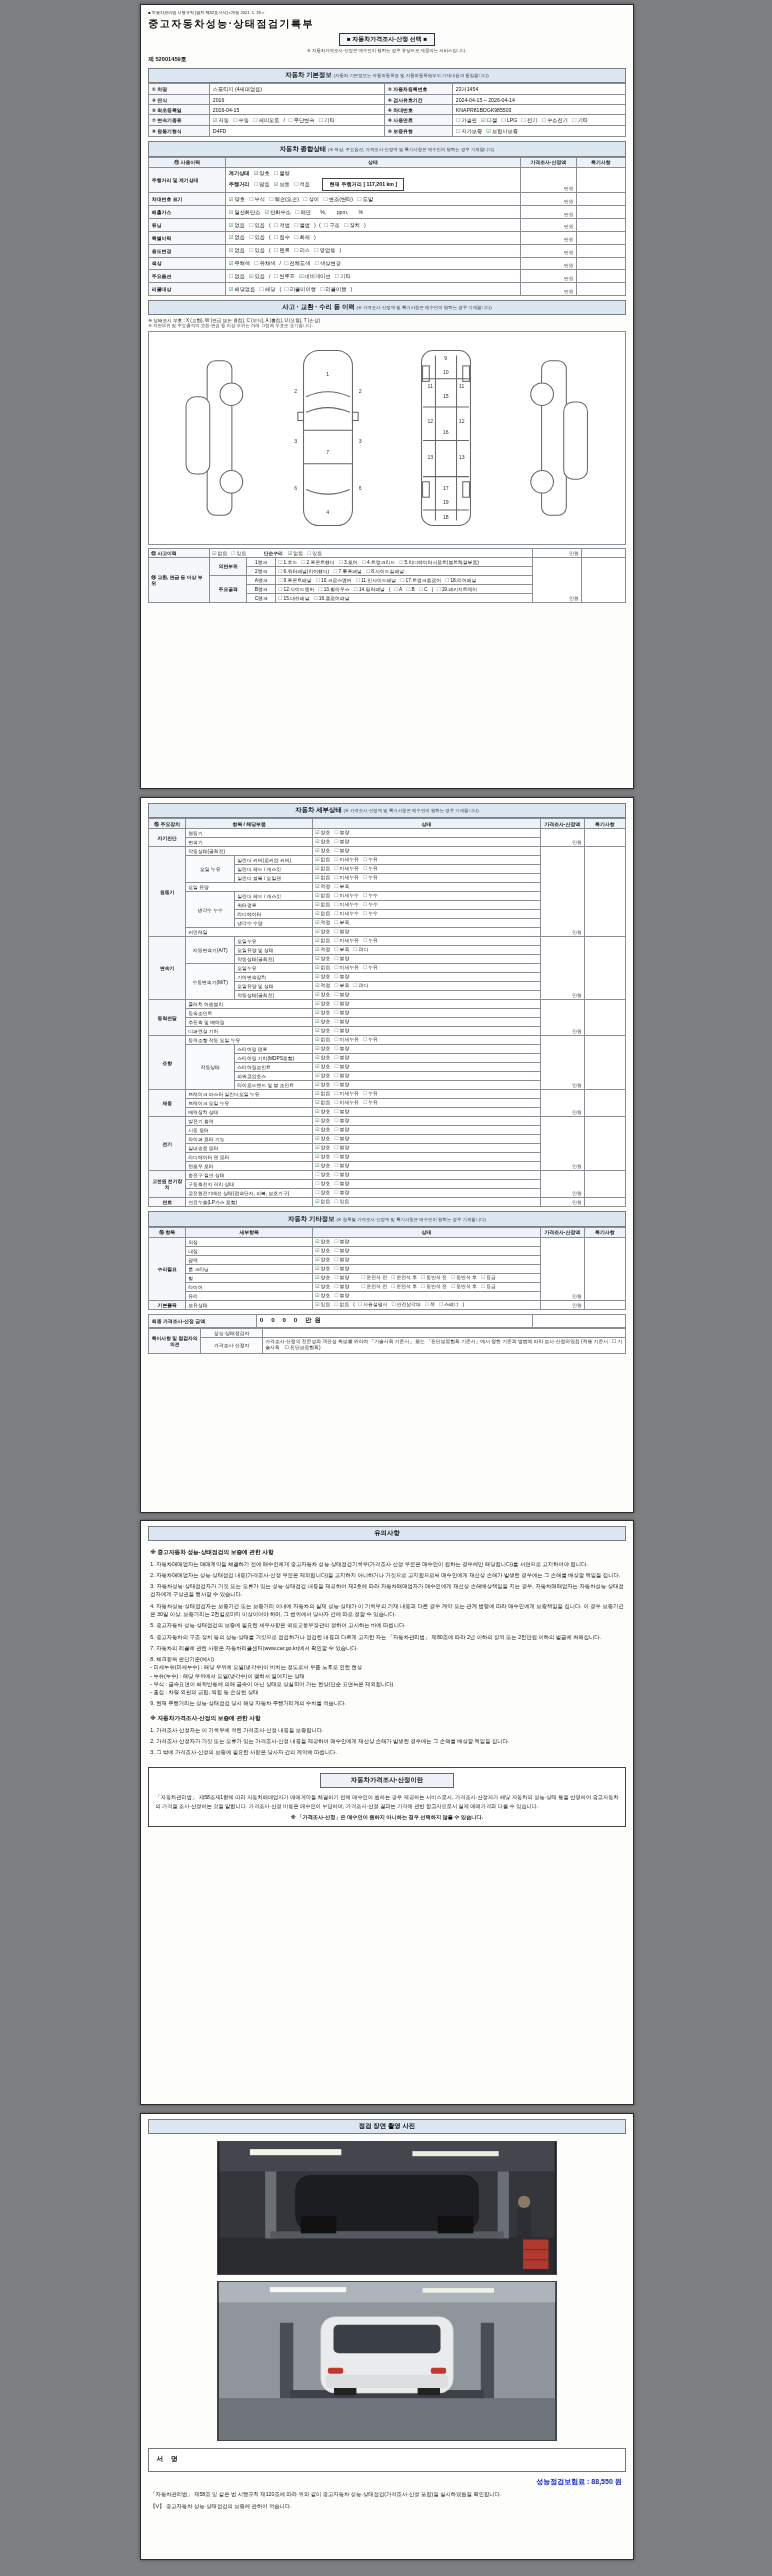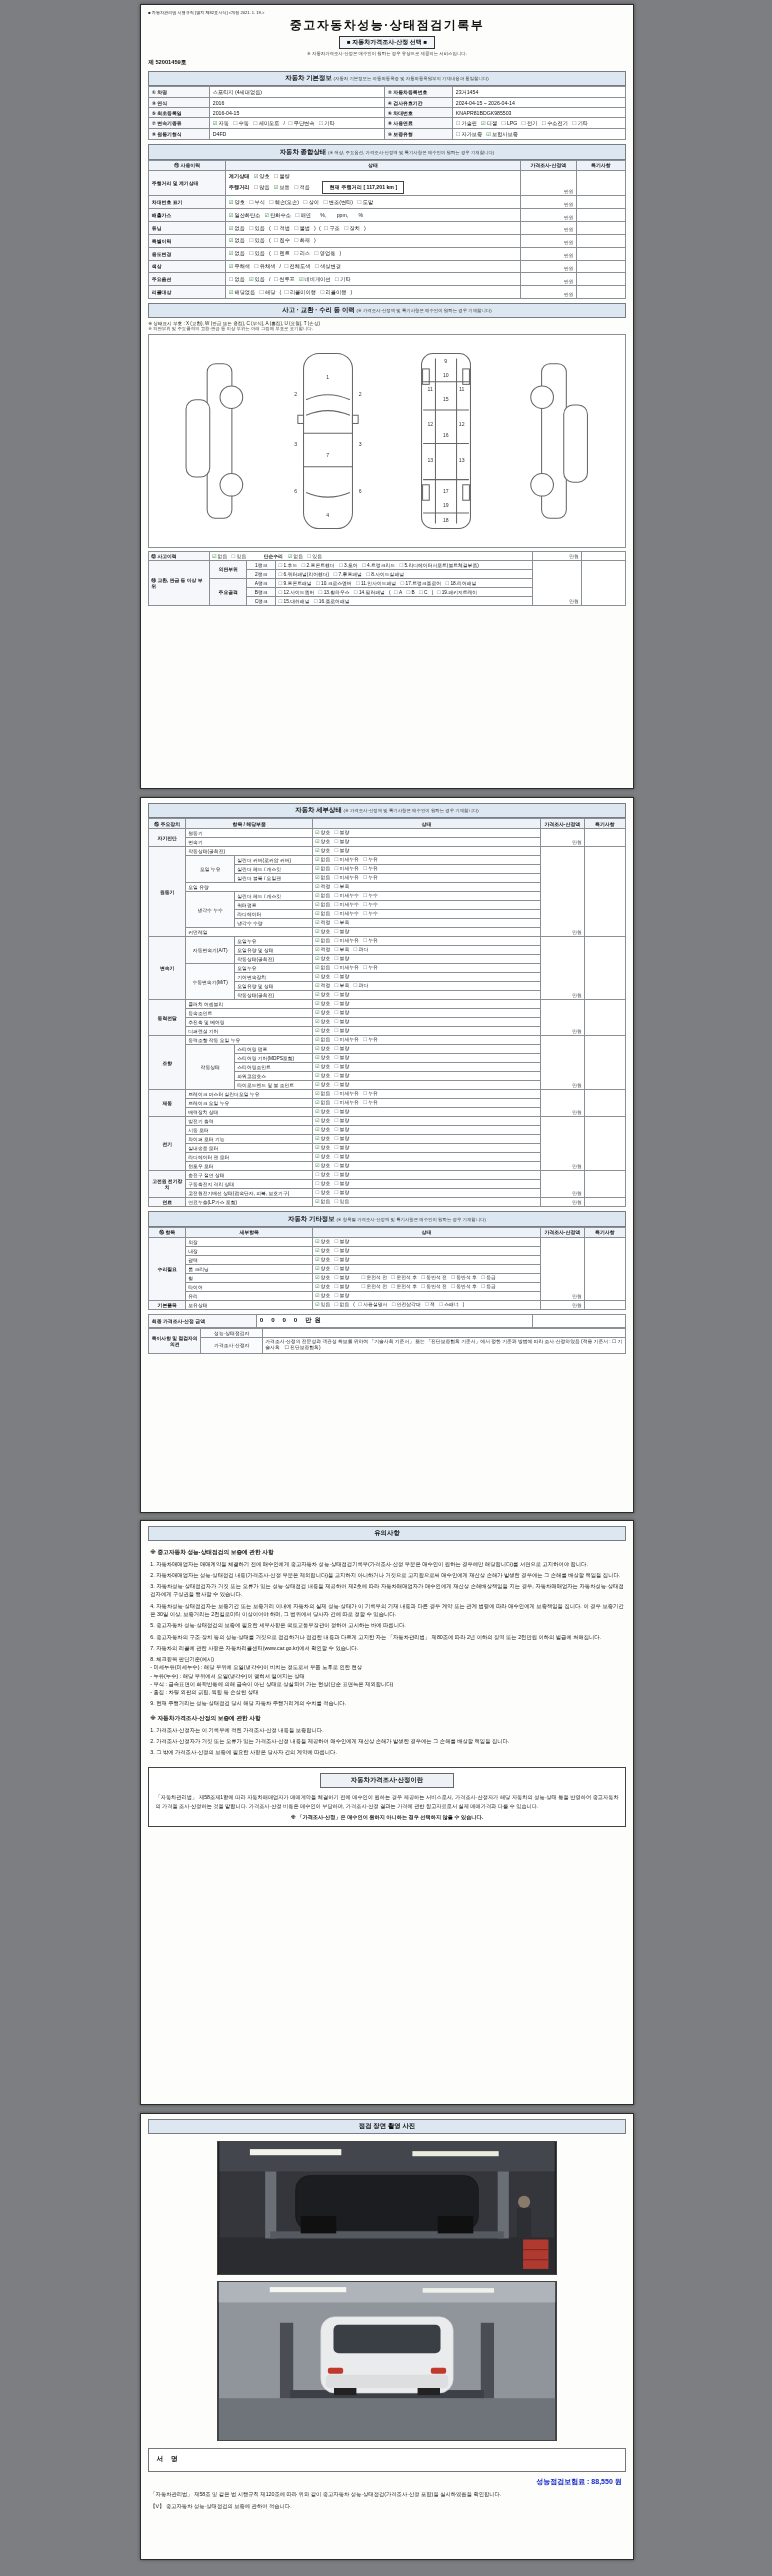--- a/index.html
+++ b/index.html
@@ -3,21 +3,21 @@
 <meta charset="utf-8">
 <style>
 *{box-sizing:border-box;margin:0;padding:0}
 body{width:773px;height:2576px;position:relative;background:#7c7e81;font-family:"Liberation Sans","DejaVu Sans",sans-serif;color:#111}
 .doc{position:absolute;left:140px;width:494px;background:#fdfdfc;border:0.5px solid #2b2b2b;padding:5.2px 7.2px;overflow:hidden;box-shadow:0 0 3.1px rgba(0,0,0,.45)}
 #page1{top:4.1px;height:785px}
 #page2{top:797px;height:716px}
 #page3{top:1520px;height:585px}
 #page4{top:2113px;height:447px}
 .formref{font-size:4.1px;color:#222}
-.title{text-align:center;font-size:12px;font-weight:bold;letter-spacing:1.5px;margin-top:2.1px}
+.title{text-align:left;font-size:10px;font-weight:bold;letter-spacing:1.5px;margin-top:2.1px}
 .subtitle{text-align:center;margin-top:2.1px}
 .subtitle span{display:inline-block;font-size:6px;font-weight:bold;border:0.5px solid #333;padding:1px 7.2px;background:#f2f5f9}
 .subnote{text-align:center;font-size:4.4px;color:#333;margin-top:1.5px}
 .docno{font-size:5.7px;font-weight:bold;margin:3.1px 0 1px}
 .band{background:#dde7f2;border:0.5px solid #787d83;text-align:center;font-weight:bold;font-size:6.4px;padding:2.1px 1px;margin-top:4.1px}
 .band .bnote{font-weight:normal;font-size:4.4px;color:#333}
 table.tbl{width:100%;border-collapse:collapse;table-layout:fixed;font-size:5.2px;background:#fff}
 .tbl td,.tbl th{border:0.5px solid #8b9097;padding:1.5px 2.6px;vertical-align:middle;overflow:hidden}
 .tbl th{background:#edf2f8;font-weight:bold;text-align:center;font-size:4.9px}
 td.lb{background:#f5f7fa;font-weight:bold;font-size:4.9px}

